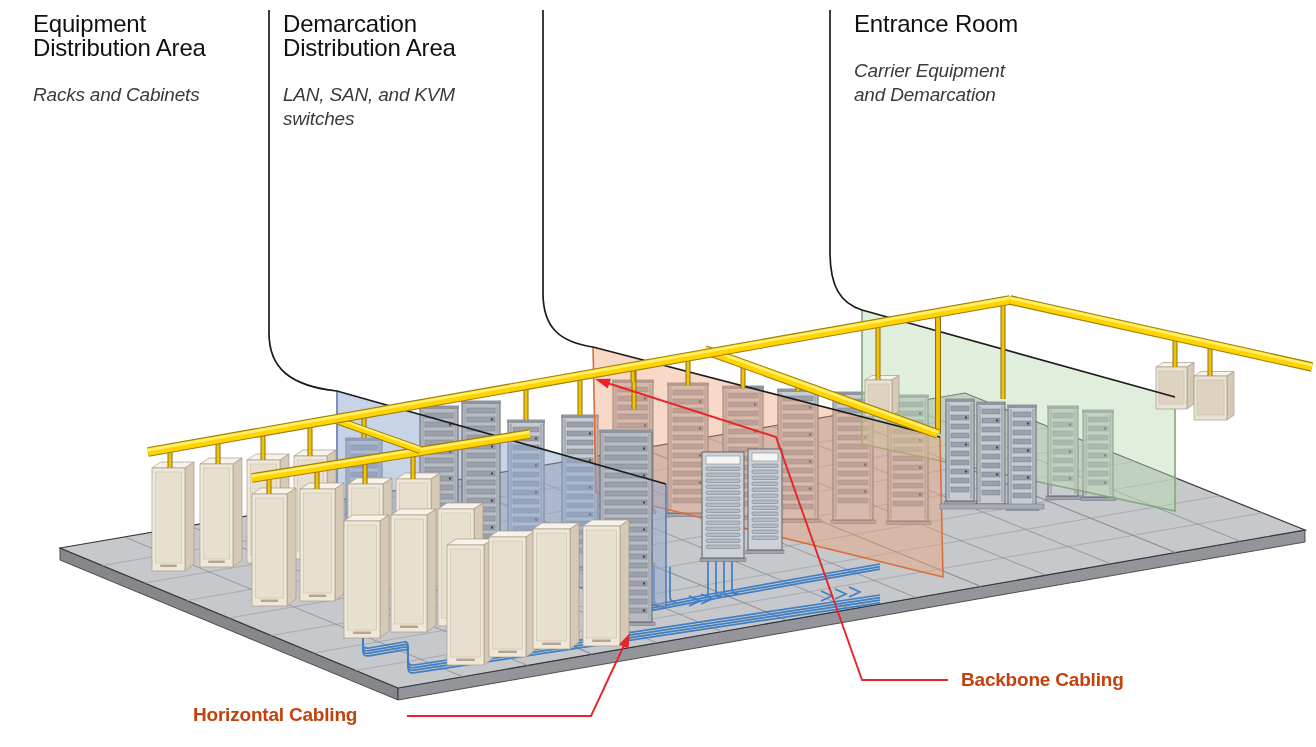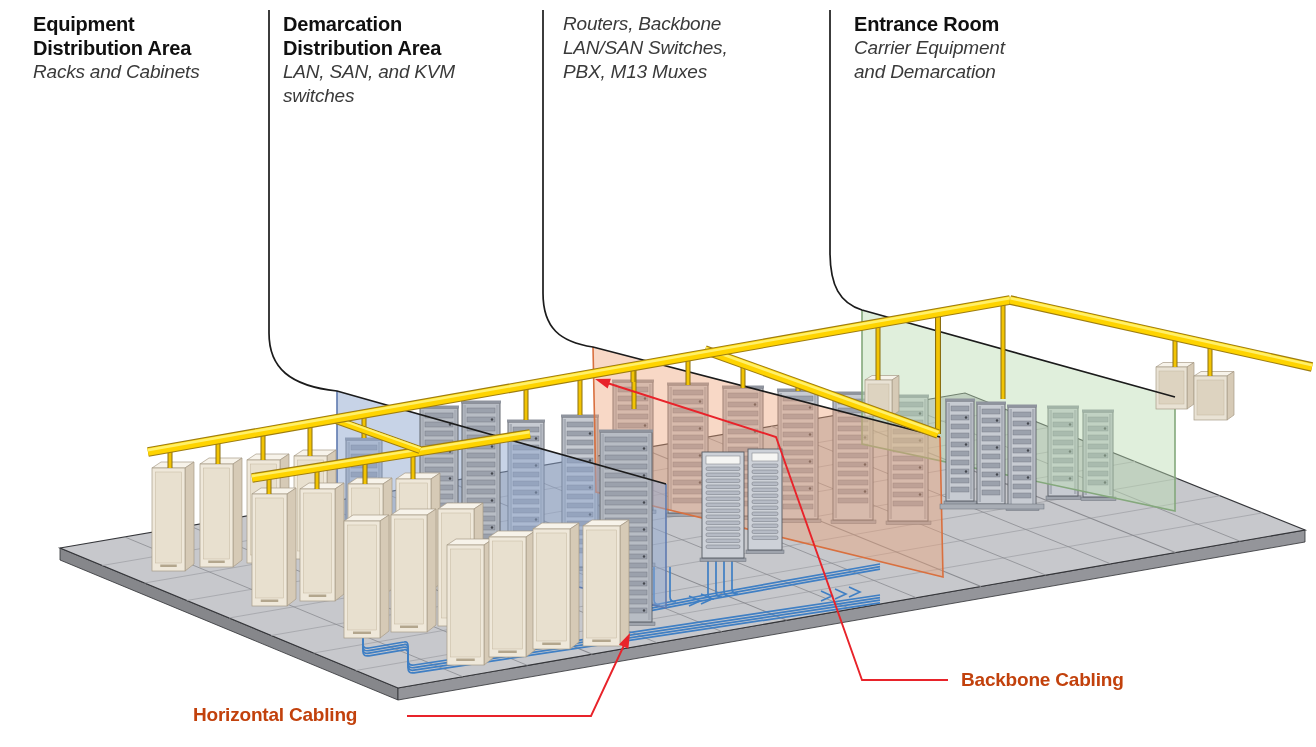--- a/index.html
+++ b/index.html
@@ -1,21 +1,21 @@
 <!DOCTYPE html>
 <html><head>
 <meta charset="utf-8">
 <style>
   html,body{margin:0;padding:0;background:#ffffff;}
   .stage{position:relative;width:1316px;height:747px;background:#ffffff;overflow:hidden;
          font-family:"Liberation Sans",sans-serif;}
   svg.diagram{position:absolute;left:0;top:0;}
   .area-label{position:absolute;top:12px;}
-  .area-label .t{font-size:20px;line-height:24px;font-weight:700;color:#101010;letter-spacing:-0.2px;}
-  .area-label .s{font-size:19px;line-height:24px;font-style:italic;color:#3a3a3a;letter-spacing:-0.2px;}
+  .area-label .t{font-size:24px;line-height:24px;font-weight:400;color:#101010;letter-spacing:-0.2px;}
+  .area-label .s{font-size:19px;line-height:24px;font-style:italic;color:#3a3a3a;letter-spacing:-0.2px;margin-top:23px;}
   .callout{position:absolute;font-size:19px;font-weight:700;color:#c2410c;white-space:nowrap;letter-spacing:-0.2px;}
 </style>
 </head>
 <body>
 
 <div class="stage">
 
   <svg class="diagram" width="1316" height="747" viewBox="0 0 1316 747">
       <g>
         <polygon points="60,548 398,688 398,700 60,560" fill="#86878B" stroke="#2F3033" stroke-width="0.8"></polygon>
@@ -806,21 +806,20 @@
 
   <div class="area-label" style="left:33px;width:225px">
     <div class="t"><span>Equipment</span><br><span>Distribution Area</span></div>
     <div class="s"><span>Racks and Cabinets</span></div>
   </div>
   <div class="area-label" style="left:283px;width:250px">
     <div class="t"><span>Demarcation</span><br><span>Distribution Area</span></div>
     <div class="s"><span>LAN, SAN, and KVM</span><br><span>switches</span></div>
   </div>
   <div class="area-label" style="left:563px;width:255px">
-    <div class="s"><span>Routers, Backbone</span><br><span>LAN/SAN Switches,</span><br><span>PBX, M13 Muxes</span></div>
   </div>
   <div class="area-label" style="left:854px;width:300px">
     <div class="t"><span>Entrance Room</span></div>
     <div class="s"><span>Carrier Equipment</span><br><span>and Demarcation</span></div>
   </div>
 
   <div class="callout" style="left:193px;top:704px">Horizontal Cabling</div>
   <div class="callout" style="left:961px;top:669px">Backbone Cabling</div>
 </div>
 

